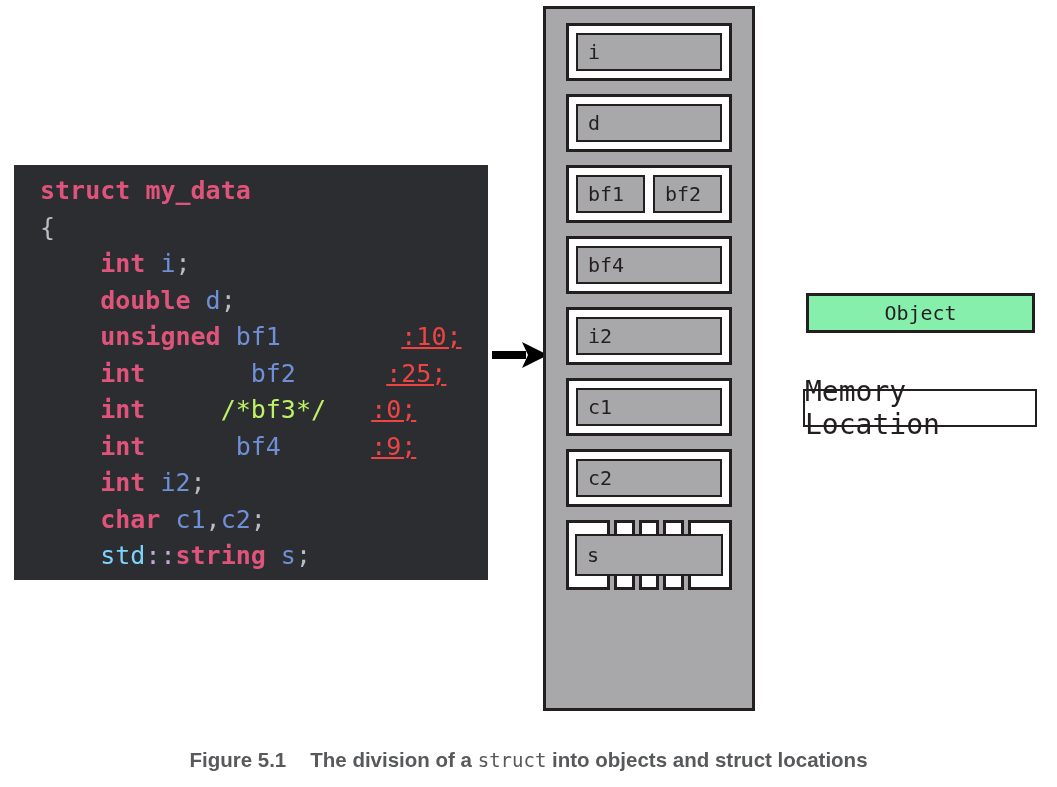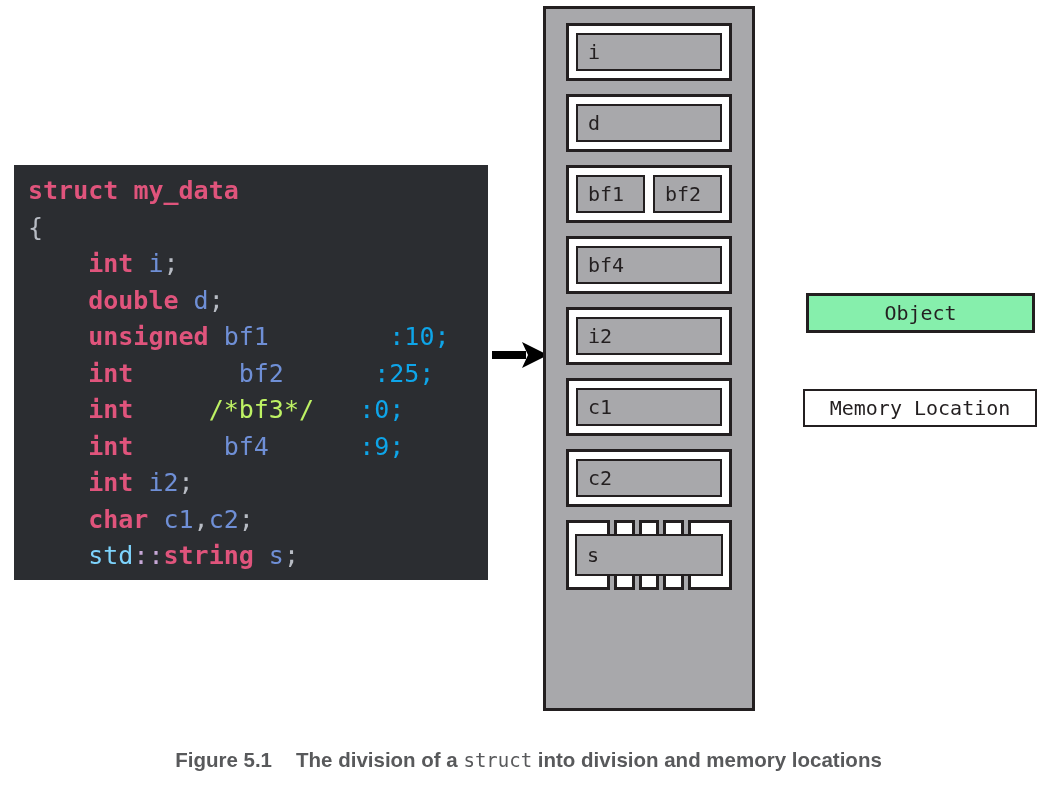--- a/index.html
+++ b/index.html
@@ -26,26 +26,26 @@
     box-sizing: border-box;
     padding: 8px 0 0 0;
     font-family: "DejaVu Sans Mono", monospace;
     font-size: 25px;
     line-height: 36.5px;
     white-space: pre;
     overflow: hidden;
   }
   .code-line {
     height: 36.5px;
-    padding-left: 14px;
+    padding-left: 26px;
   }
   .kw   { color: #e0547c; font-weight: bold; }
   .id   { color: #6f8fd6; }
   .punc { color: #b8bcc4; }
-  .num  { color: #0ea5e9; }
+  .num  { color: #ef4444; text-decoration: underline; }
   .cmt  { color: #bef264; }
   .ns   { color: #7dd3fc; }
   .colons { color: #c8a8d8; }
 
   
   #arrow {
     position: absolute;
     left: 492px;
     top: 340px;
     width: 58px;
@@ -158,21 +158,21 @@
   .legend-memloc {
     width: 234px;
     height: 38px;
     background: #ffffff;
     border: 2px solid #231f20;
     box-sizing: border-box;
     display: flex;
     align-items: center;
     justify-content: center;
     font-family: "DejaVu Sans Mono", monospace;
-    font-size: 20px;
+    font-size: 28px;
     color: #231f20;
     margin-left: -3px;
   }
 
   
   #caption {
     position: absolute;
     left: 0;
     top: 748px;
     width: 1057px;
@@ -255,14 +255,14 @@
   <div class="legend-object">
     <span>Object</span>
   </div>
   <div class="legend-gap"></div>
   <div class="legend-memloc">
     <span>Memory Location</span>
   </div>
 </div>
 
 <div id="caption">
-  <span class="fig-num">Figure 5.1</span><span>The division of a </span><span class="mono">struct</span><span> into division and memory locations</span>
+  <span class="fig-num">Figure 5.1</span><span>The division of a </span><span class="mono">struct</span><span> into objects and struct locations</span>
 </div>
 
 </body></html>

